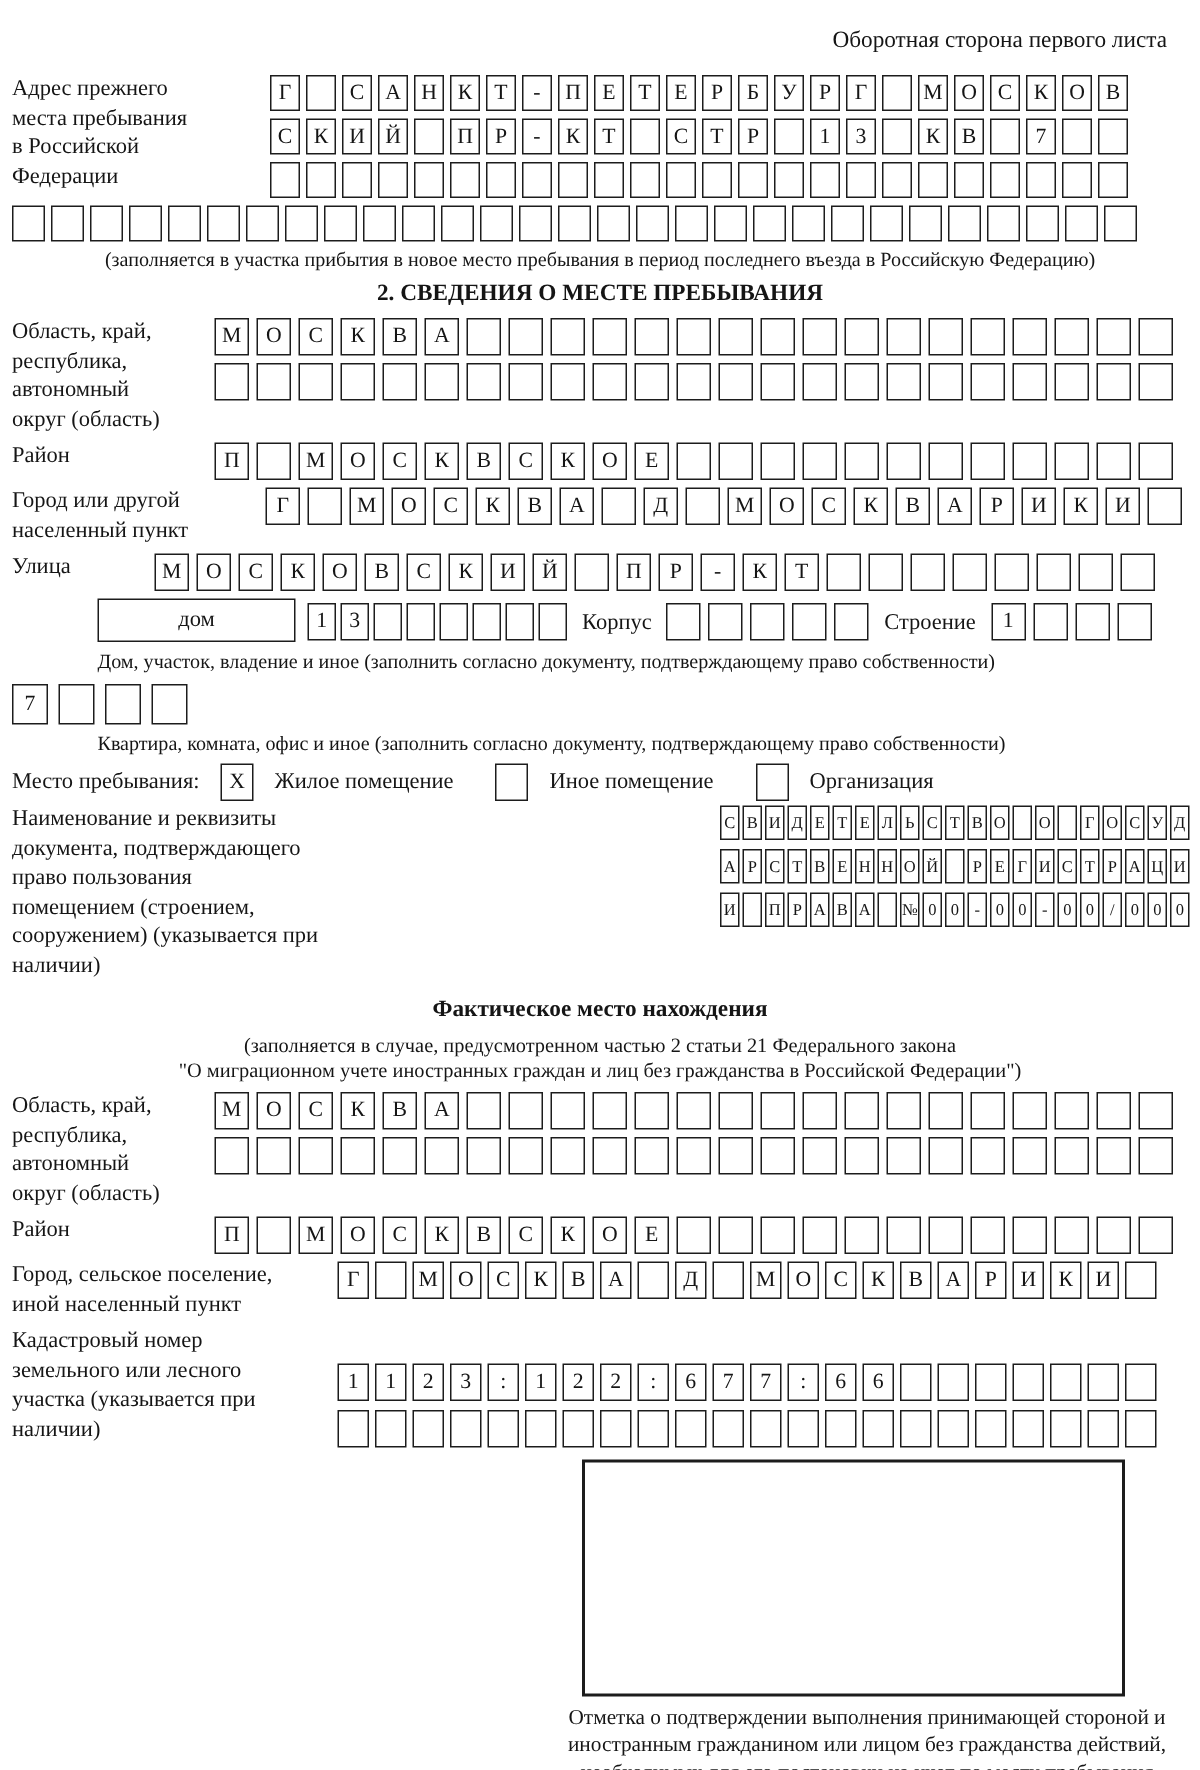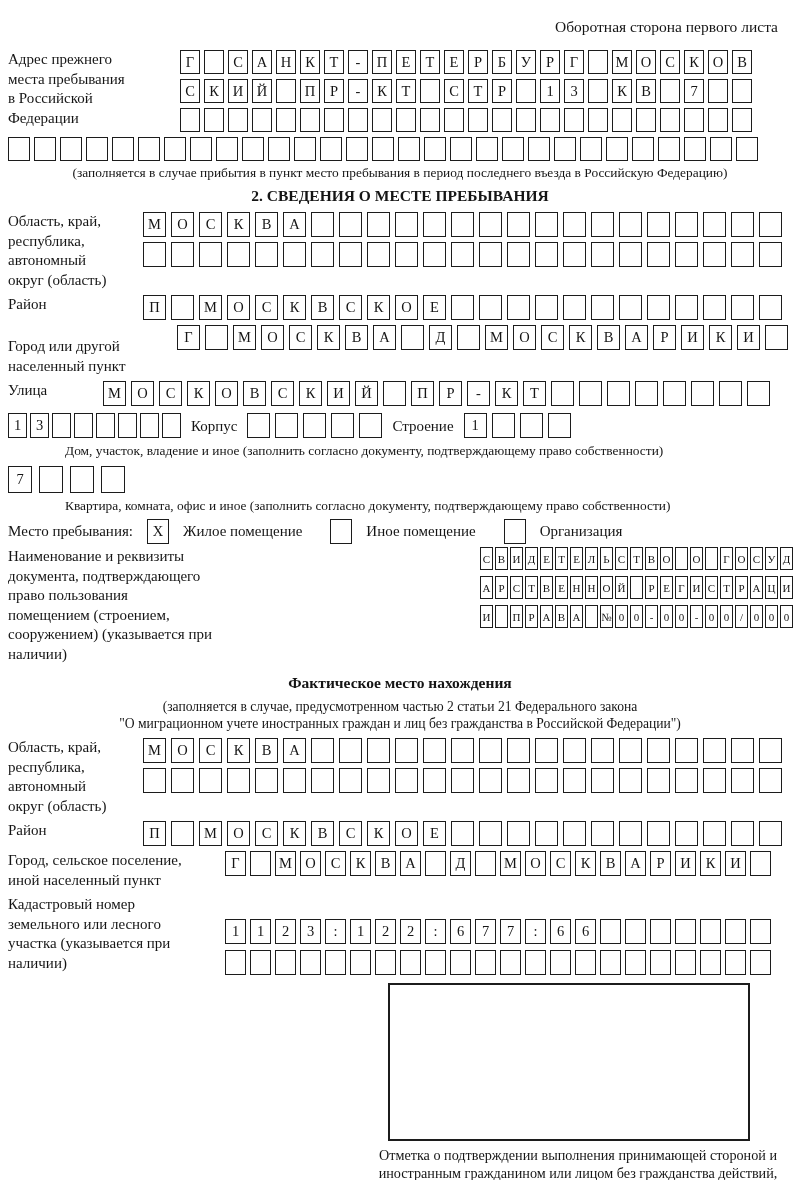--- a/index.html
+++ b/index.html
@@ -8,21 +8,21 @@
     font-family:"Liberation Serif","DejaVu Serif",serif;font-size:15px;
   }
   .page{padding:6px 8px 0 8px;position:relative;}
   .hdr{ text-align:right;padding-right:14px;margin-top:12px;font-size:15.5px; }
 
   .frow{display:flex;align-items:flex-start;margin-bottom:5px;}
   .lbl{flex:0 0 auto;line-height:1.3;font-size:15px;}
   .lbl .inner{display:block;}
   .w172{width:172px;} .w172 .inner{width:122px;}
   .w135{width:135px;} .w135 .inner{width:116px;}
-  .w169{width:169px;} .w169 .inner{width:132px;margin-top:12px;}
+  .w169{width:169px;} .w169 .inner{width:132px;}
   .w95{width:95px;}
   .w472{width:472px;} .w472 .inner{width:205px;}
   .w217{width:217px;} .w217 .inner{width:200px;}
 
   .cellcol{display:flex;flex-direction:column;gap:5px;}
   .cells{display:flex;flex-wrap:nowrap;gap:5px;}
   .cell{
     flex:0 0 auto;width:23px;height:25px;box-sizing:border-box;
     border:1.8px solid #1c1c1c;display:flex;align-items:center;justify-content:center;
     font-size:14.5px;background:#fff;
@@ -184,21 +184,21 @@
       <div class="cell"></div>
       <div class="cell"></div>
       <div class="cell"></div>
       <div class="cell"></div>
       <div class="cell"></div>
       <div class="cell"></div>
       <div class="cell"></div>
       <div class="cell"></div>
       <div class="cell"></div>
     </div>
-  <div class="caption cap-center">(заполняется в случае прибытия в пункт место пребывания в период последнего въезда в Российскую Федерацию)</div>
+  <div class="caption cap-center">(заполняется в участка прибытия в новое место пребывания в период последнего въезда в Российскую Федерацию)</div>
 
   <div class="sec-title">2. СВЕДЕНИЯ О МЕСТЕ ПРЕБЫВАНИЯ</div>
 
   <div class="frow">
     <div class="lbl w135">
       <span class="inner">Область, край, республика, автономный округ (область)</span>
     </div>
     <div class="cellcol">
       <div class="cells">
           <div class="cell">М</div>
@@ -336,20 +336,21 @@
         <div class="cell"></div>
         <div class="cell"></div>
         <div class="cell"></div>
         <div class="cell"></div>
         <div class="cell"></div>
         <div class="cell"></div>
       </div>
   </div>
 
   <div class="frow houser">
+    <div class="fieldbox dom-box">дом</div>
     <div class="cells hc">
         <div class="cell">1</div>
         <div class="cell">3</div>
         <div class="cell"></div>
         <div class="cell"></div>
         <div class="cell"></div>
         <div class="cell"></div>
         <div class="cell"></div>
         <div class="cell"></div>
       </div>

